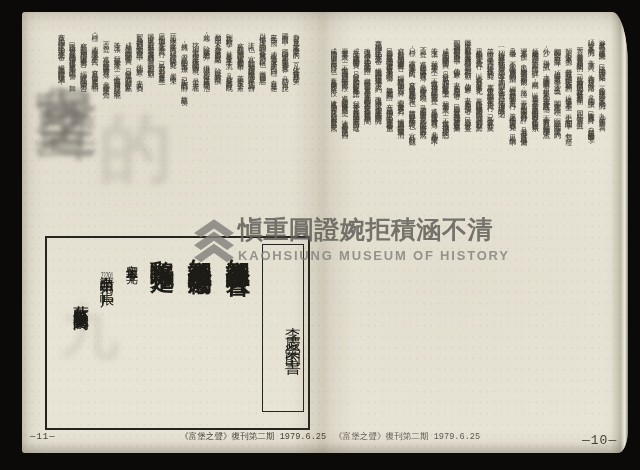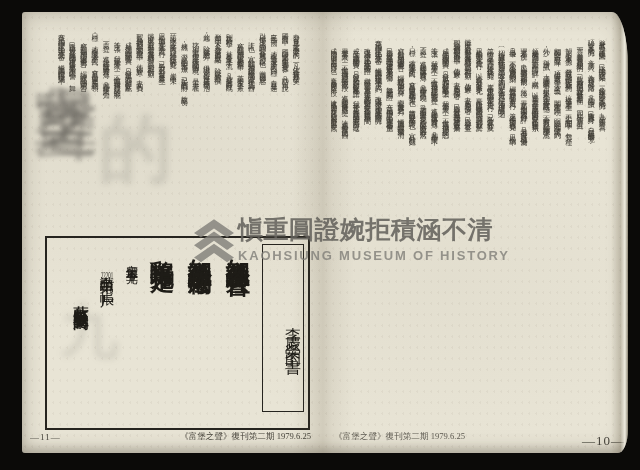--- a/index.html
+++ b/index.html
@@ -47,21 +47,21 @@
                  margin:6px 4px 0 8px;text-align:center;box-sizing:border-box;
                  padding-top:12px;}
   .ad-author-box span{font-size:16px;letter-spacing:8px;}
   .ad-title{font-size:24px;font-weight:700;letter-spacing:2px;margin:2px 6px 0 6px;}
   .ad-title.t3{letter-spacing:3px;}
   .ad-price{font-size:12px;letter-spacing:1.5px;margin:0 5px;padding-top:17px;}
   .ad-order{font-size:14.5px;letter-spacing:1px;margin:0 7px;padding-top:26px;}
   .ad-order .digits{text-combine-upright:all;font-size:11px;letter-spacing:0;}
   .ad-publisher{font-size:15px;font-weight:600;letter-spacing:1.5px;margin:0 6px;padding-top:56px;}
   
-  .footer{position:absolute;color:#45423a;white-space:nowrap;filter:blur(.2px);}
+  .footer{position:absolute;color:#45423a;white-space:nowrap;filter:blur(.2px);font-family:Liberation Mono, monospace;}
   .pn-left{left:8px;top:420px;font-size:9px;letter-spacing:1px;}
   .cap-left{left:158px;top:419px;font-size:8.6px;}
   .cap-right{left:312px;top:419px;font-size:8.6px;opacity:.85;}
   .pn-right{left:560px;top:421px;font-size:13px;letter-spacing:1px;}
   
   .watermark{position:absolute;left:172px;top:201px;display:flex;align-items:flex-start;
              pointer-events:none;}
   .wm-logo{width:40px;height:48px;flex:0 0 auto;margin-top:6px;opacity:.82;}
   .wm-text{margin-left:4px;font-family:"Liberation Sans", sans-serif;}
   .wm-cn{font-size:25px;font-weight:700;letter-spacing:.5px;color:rgba(100,98,92,.88);

